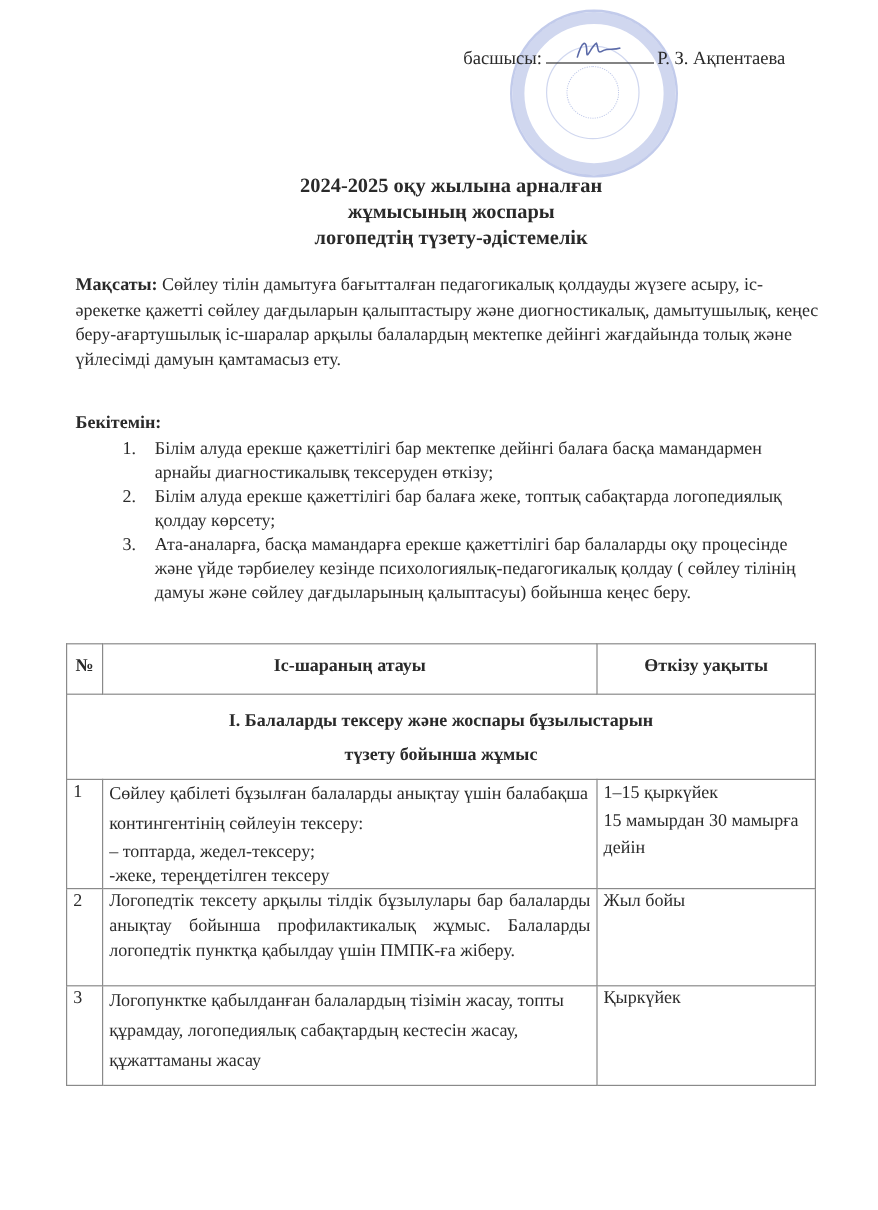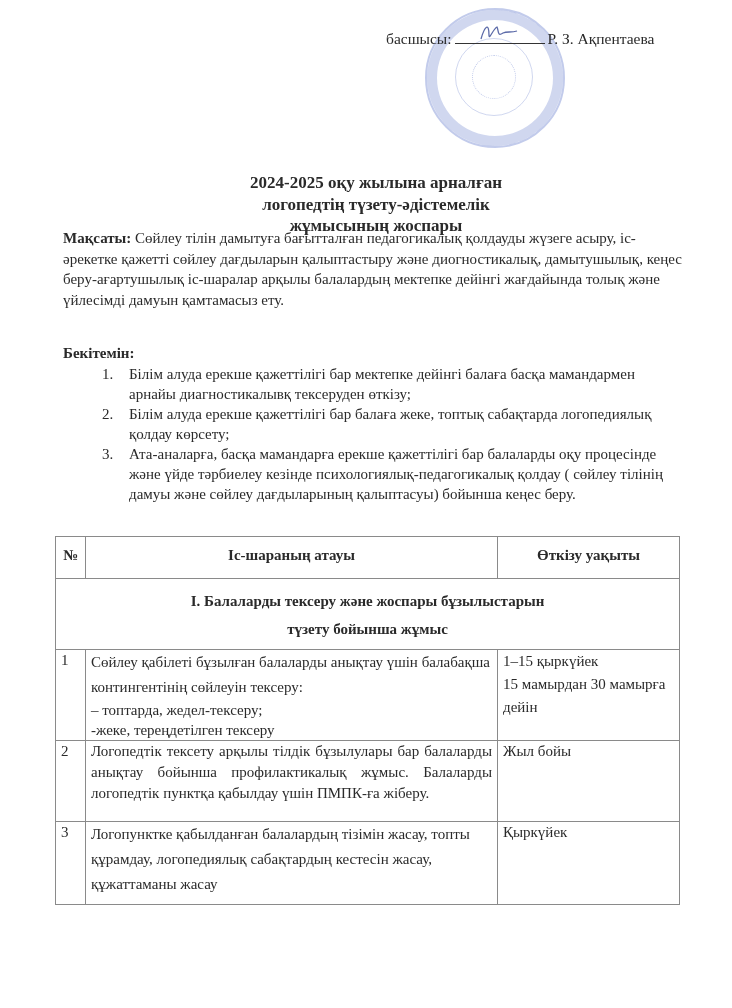--- a/index.html
+++ b/index.html
@@ -18,27 +18,27 @@
     left: 455px; top: 38px; width: 76px; height: 76px; border-radius: 50%;
     border: 1.5px solid rgba(120,140,210,0.35);
   }
   .stamp-core {
     left: 472px; top: 55px; width: 42px; height: 42px; border-radius: 50%;
     border: 1px dotted rgba(120,140,210,0.45);
   }
   .approval { left: 383px; top: 28px; font-size: 15.5px; line-height: 21px; white-space: nowrap; }
   .approval div { height: 21px; }
   .approval .l1 { padding-left: 7px; }
-  .approval .l3 { padding-left: 3px; }
+  .approval .l3 { padding-left: 3px; margin-top: 10px; }
   .sigline { display: inline-block; width: 90px; border-bottom: 1px solid #333; height: 14px; position: relative; vertical-align: baseline; margin: 0 3px; }
   .sigline svg { position: absolute; left: 22px; top: -8px; }
 
   .title {
     left: 0; top: 144px; width: 732px; text-align: center; font-weight: bold; font-size: 17px; line-height: 21.5px;
-    padding-left: 20px; box-sizing: border-box; margin-top: 28px;
+    padding-left: 20px; box-sizing: border-box;
   }
   .para { left: 63px; top: 228px; width: 620px; font-size: 15px; line-height: 20.5px; }
   .para b { font-weight: bold; }
   .tasks-h { left: 63px; top: 345px; font-size: 15px; font-weight: bold; }
   .tasks { left: 102px; top: 364px; width: 580px; font-size: 15px; line-height: 20px; margin: 0; padding: 0; list-style: none; }
   .tasks li { position: relative; padding-left: 27px; }
   .tasks li .num { position: absolute; left: 0; top: 0; }
 
   table.plan {
     position: absolute; left: 55px; top: 536px; width: 625px; border-collapse: collapse;
@@ -68,22 +68,22 @@
 <div class="abs approval">
   <div class="l3">
     <span>басшысы:</span><span class="sigline"><svg width="44" height="22" viewBox="0 0 44 22">
           <path d="M4 18 C8 4, 12 2, 12 14 C12 20, 16 8, 20 6 C22 10, 20 16, 26 12 C30 10, 34 12, 40 10" fill="none" stroke="#5b6aa8" stroke-width="1.3"></path>
         </svg></span><span>Р. З. Ақпентаева</span>
   </div>
 </div>
 
 <div class="abs title">
   <div>2024-2025 оқу жылына арналған</div>
+  <div>жұмысының жоспары</div>
   <div>логопедтің түзету-әдістемелік</div>
-  <div>жұмысының жоспары</div>
 </div>
 
 <div class="abs para"><b>Мақсаты:</b><span> Сөйлеу тілін дамытуға бағытталған педагогикалық қолдауды жүзеге асыру, іс-әрекетке қажетті сөйлеу дағдыларын қалыптастыру және диогностикалық, дамытушылық, кеңес беру-ағартушылық іс-шаралар арқылы балалардың мектепке дейінгі жағдайында толық және үйлесімді дамуын қамтамасыз ету.</span></div>
 
 <div class="abs tasks-h">Бекітемін:</div>
 <ol class="abs tasks">
   <li><span class="num">1.</span><span>Білім алуда ерекше қажеттілігі бар мектепке дейінгі балаға басқа мамандармен  арнайы диагностикалывқ тексеруден өткізу;</span></li>
   <li><span class="num">2.</span><span>Білім алуда ерекше қажеттілігі бар балаға жеке, топтық сабақтарда логопедиялық қолдау көрсету;</span></li>
   <li><span class="num">3.</span><span>Ата-аналарға, басқа мамандарға ерекше  қажеттілігі бар балаларды оқу процесінде және үйде тәрбиелеу  кезінде психологиялық-педагогикалық қолдау ( сөйлеу тілінің дамуы және сөйлеу дағдыларының қалыптасуы) бойынша кеңес беру.</span></li>
 </ol>

